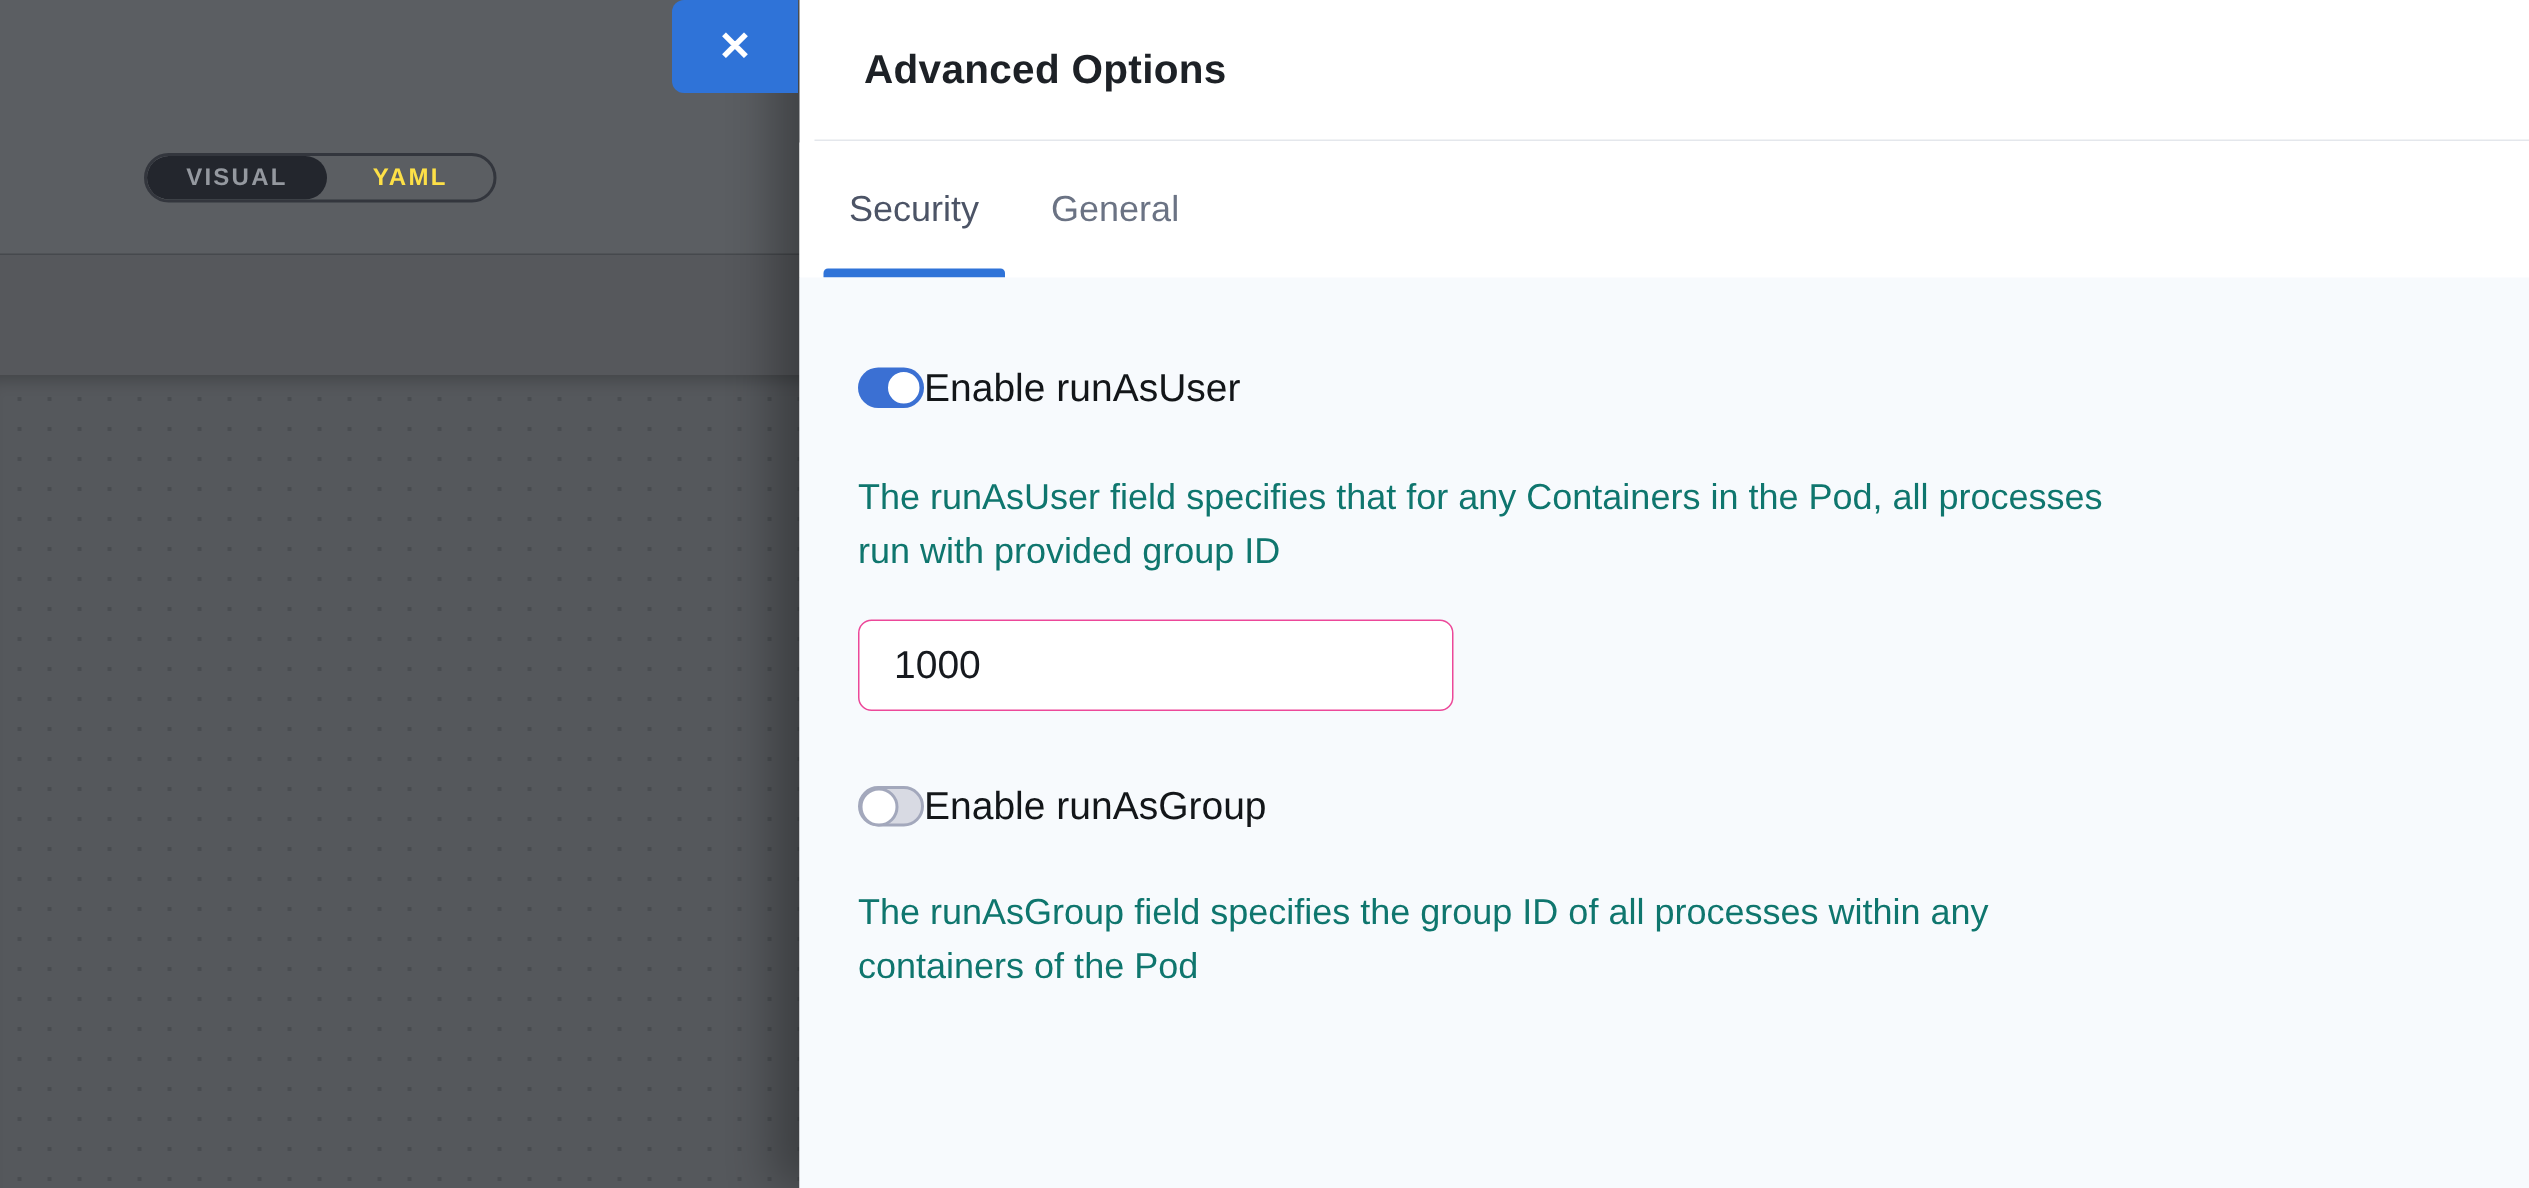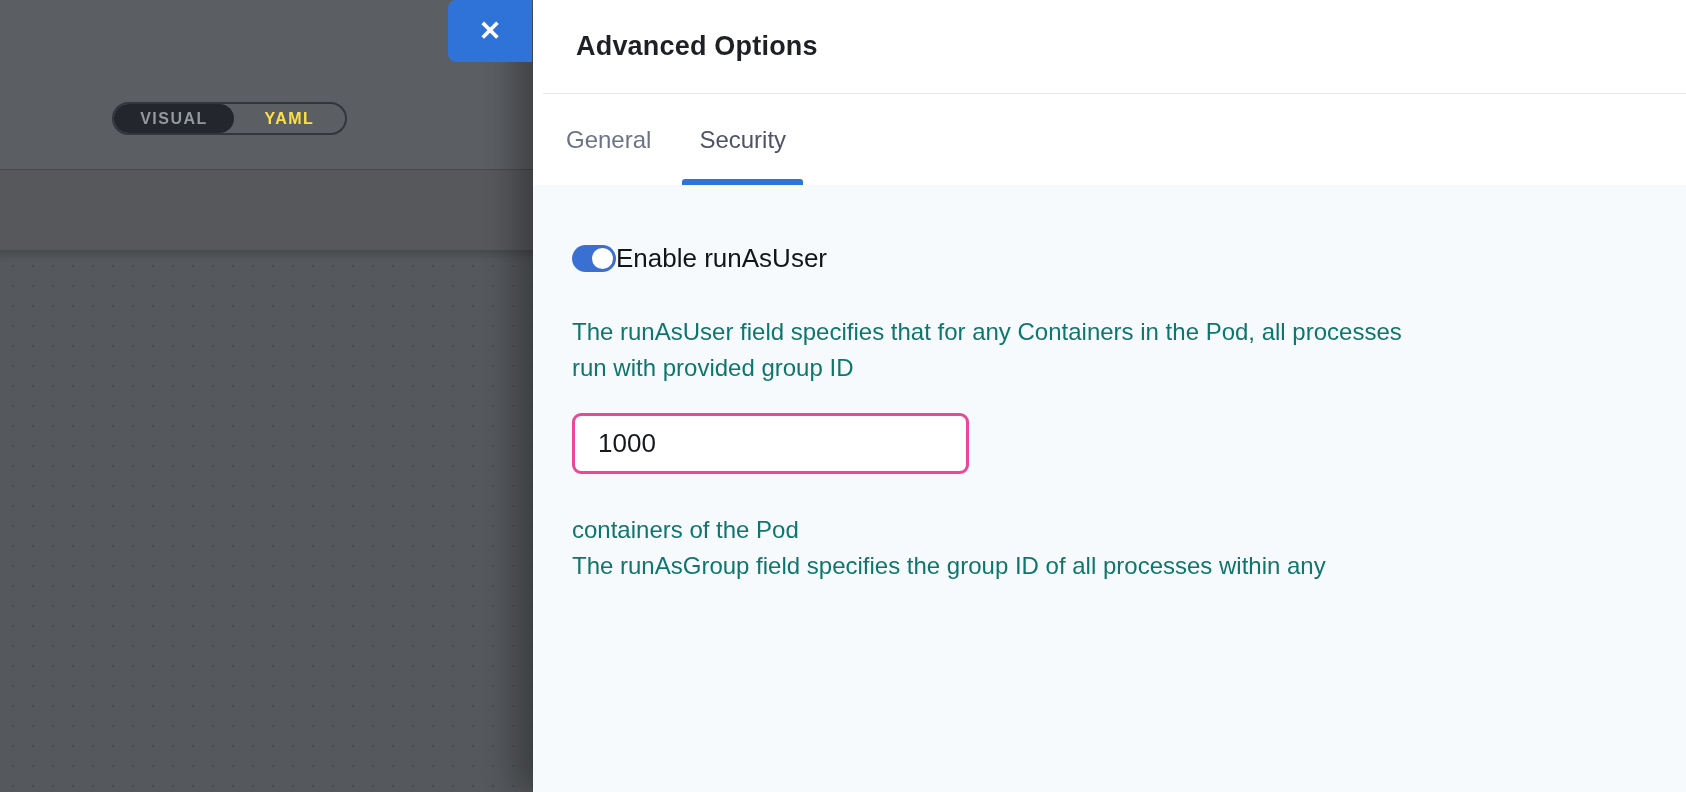--- a/index.html
+++ b/index.html
@@ -18,21 +18,21 @@
     background-size:20px 20px; background-position:3px 6px;
     box-shadow:inset 0 12px 10px -8px rgba(0,0,0,0.20); }
 
   .brand-banner { position:absolute; left:68px; top:0; width:332px; height:46px;
     background:#6a6d71;
     clip-path:polygon(0 0, 100% 0, 87% 100%, 13% 100%);
     display:flex; align-items:center; justify-content:center; }
   .brand-banner span { color:#7d4060; font-size:19px; font-weight:bold;
     letter-spacing:4.5px; }
 
-  .seg-toggle { position:absolute; left:112px; top:102px; width:235px; height:33px;
+  .seg-toggle { position:absolute; left:96px; top:102px; width:235px; height:33px;
     border:2px solid #33363d; border-radius:17px; display:flex; overflow:hidden; }
   .seg { flex:1; display:flex; align-items:center; justify-content:center;
     font-size:16px; font-weight:bold; letter-spacing:1.5px; }
   .seg.sel { background:#23262d; border-radius:15px; color:#94989f; flex:1.08; }
   .seg.unsel { color:#fde047; }
 
   
   .close-btn { position:absolute; left:448px; top:0; width:84px; height:62px;
     background:#2f73d8; border-radius:8px 0 0 8px; z-index:30;
     display:flex; align-items:center; justify-content:center;
@@ -70,21 +70,21 @@
   .switch.on .knob { position:absolute; right:1px; top:1px; width:25px; height:25px;
     border-radius:50%; background:#ffffff; border:2.5px solid #3b70d3; }
   .switch.off { background:#d8dae3; border:2px solid #a3a8bc; }
   .switch.off .knob { position:absolute; left:-1px; top:-1.5px; width:26px; height:26px;
     border-radius:50%; background:#ffffff; border:2px solid #a3a8bc; }
 
   .desc { margin-top:40px; font-size:24px; line-height:36px; color:#0f766e; }
   .desc div { white-space:nowrap; }
 
   .num-input { display:block; margin-top:27px; width:397px; height:61px;
-    background:#ffffff; border:3px solid #ec4899; border-radius:9px;
+    background:#ffffff; border:1px solid #ec4899; border-radius:9px;
     padding:0 0 0 23px; font-family:"Liberation Sans", sans-serif;
     font-size:26px; color:#16191e; outline:none; }
 
   .toggle-row.second { margin-top:48px; }
   .desc.second { margin-top:38px; }
 </style>
 </head>
 <body>
 
 <div class="backdrop">
@@ -102,40 +102,46 @@
   <span>✕</span>
 </div>
 
 <div class="panel">
 
   <div class="panel-header">
     <div class="panel-title">Advanced Options</div>
   </div>
 
   <div class="tabs-row">
+    <div class="tab active">Security</div>
     <div class="tab inactive">General</div>
-    <div class="tab active">Security</div>
   </div>
 
   <div class="panel-content">
 
     <div class="toggle-row">
       <div class="switch on">
         <div class="knob"></div>
       </div>
       <div class="lbl">Enable runAsUser</div>
     </div>
 
     <div class="desc">
       <div>The runAsUser field specifies that for any Containers in the Pod, all processes</div>
       <div>run with provided group ID</div>
     </div>
 
     <input class="num-input" type="text" value="1000" style="">
 
+    <div class="toggle-row second">
+      <div class="switch off">
+        <div class="knob"></div>
+      </div>
+      <div class="lbl">Enable runAsGroup</div>
+    </div>
 
     <div class="desc second">
+      <div>The runAsGroup field specifies the group ID of all processes within any</div>
       <div>containers of the Pod</div>
-      <div>The runAsGroup field specifies the group ID of all processes within any</div>
     </div>
 
   </div>
 </div>
 
 </body></html>

